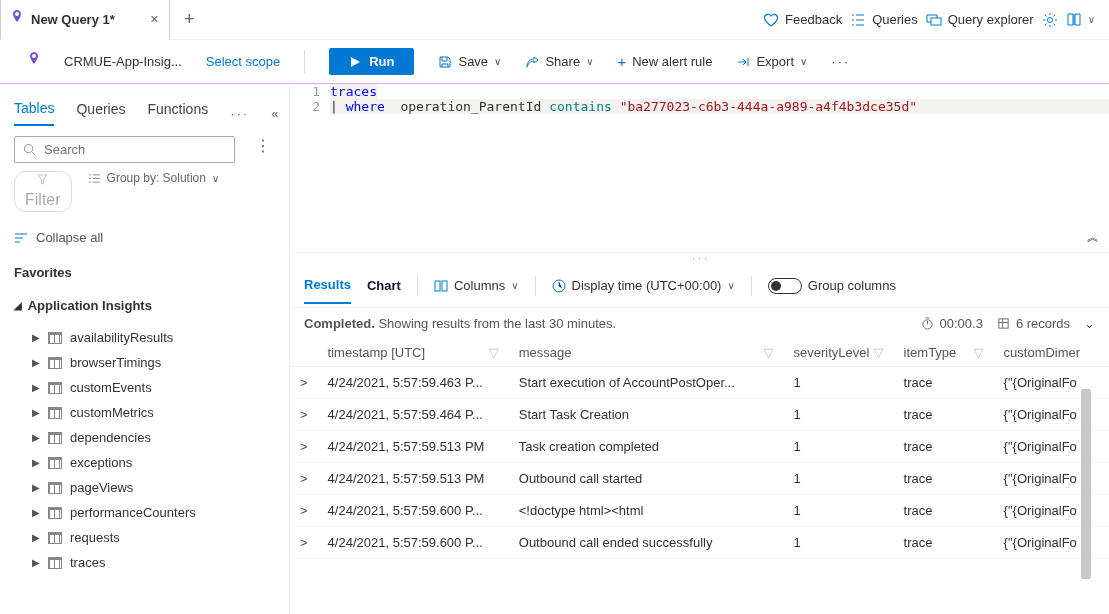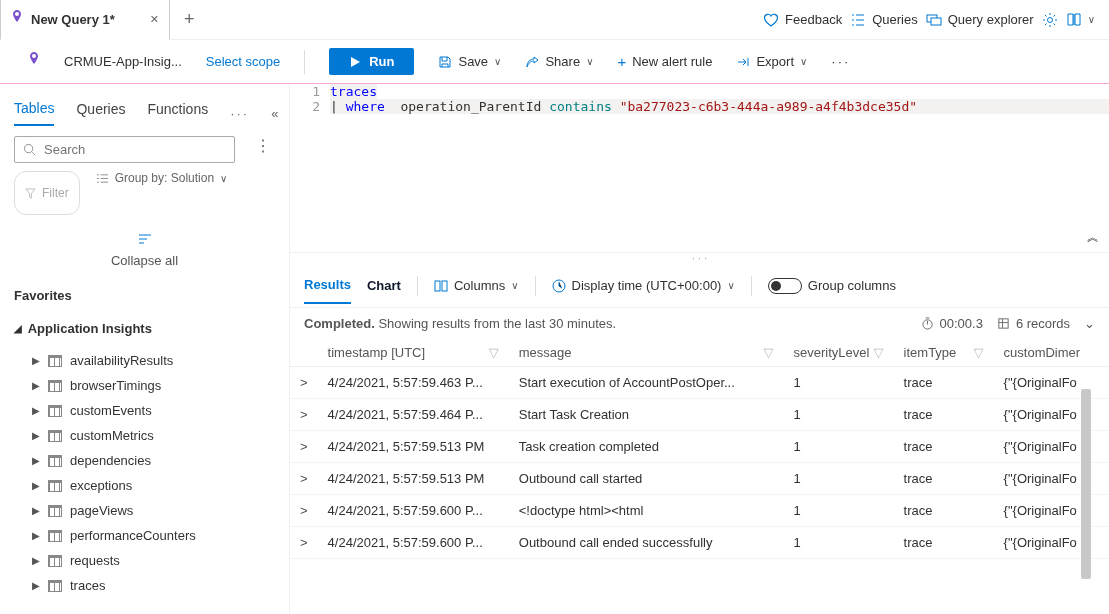--- a/index.html
+++ b/index.html
@@ -70,23 +70,23 @@
   
   .main { display: flex; height: calc(100% - 84px); }
   .sidebar { width: 290px; border-right: 1px solid #f1f1f1; padding: 8px 14px; display:flex; flex-direction:column; gap:8px;}
   .sidebar-tabs { display:flex; align-items:center; gap:22px; padding: 8px 0 2px;}
   .sidebar-tab { font-size: 14px; color: #444; padding-bottom: 8px; cursor:pointer;}
   .sidebar-tab.active { color: #0078d4; border-bottom: 2px solid #0078d4; }
   .side-row { display:flex; align-items:flex-start; gap: 16px;}
   .search-box { flex:1; border: 1px solid #aaa; border-radius: 2px; display:flex; align-items:center; padding: 5px 8px; gap:8px;}
   .search-box input { border:none; outline:none; flex:1; font-size: 13px;}
   .vdots { color:#666; font-size:16px; padding: 0 4px;}
-  .filter-chip { border:1px solid #ddd; border-radius: 12px; padding: 14px 10px; color:#aaa; display:flex; align-items:center; gap:6px; font-size:12px;}
+  .filter-chip { border:1px solid #ddd; border-radius: 12px; padding: 2px 10px; color:#aaa; display:flex; align-items:center; gap:6px; font-size:16px;flex-direction:column;}
   .groupby { display:flex; align-items:center; gap:6px; color:#666; font-size:12px;}
-  .collapse-row { display:flex; align-items:center; gap:8px; color:#555; padding-top:10px;flex-direction:column;}
+  .collapse-row { display:flex; align-items:center; gap:8px; color:#555; padding-top:10px;}
   .fav-head { font-weight:600; padding-top: 12px;}
   .fav-text { color:#555; line-height: 1.4;}
   .star { font-size: 13px;}
   .cat-head { display:flex; align-items:center; gap:6px; font-weight:600; padding-top: 10px;}
   .tree { list-style: none; padding-left: 6px; padding-top: 4px;}
   .tree li { display:flex; align-items:center; gap:8px; padding: 5px 0 5px 12px; color:#333;}
   .tree .car { font-size:10px; color:#555; width:8px;}
   .tbl-icon { width: 14px; height:12px; border:1px solid #888; background:linear-gradient(#888 0 2px, transparent 2px), repeating-linear-gradient(90deg,#888 0 1px,transparent 1px 5px);}
   
   .editor-pane { flex:1; display:flex; flex-direction:column;}

